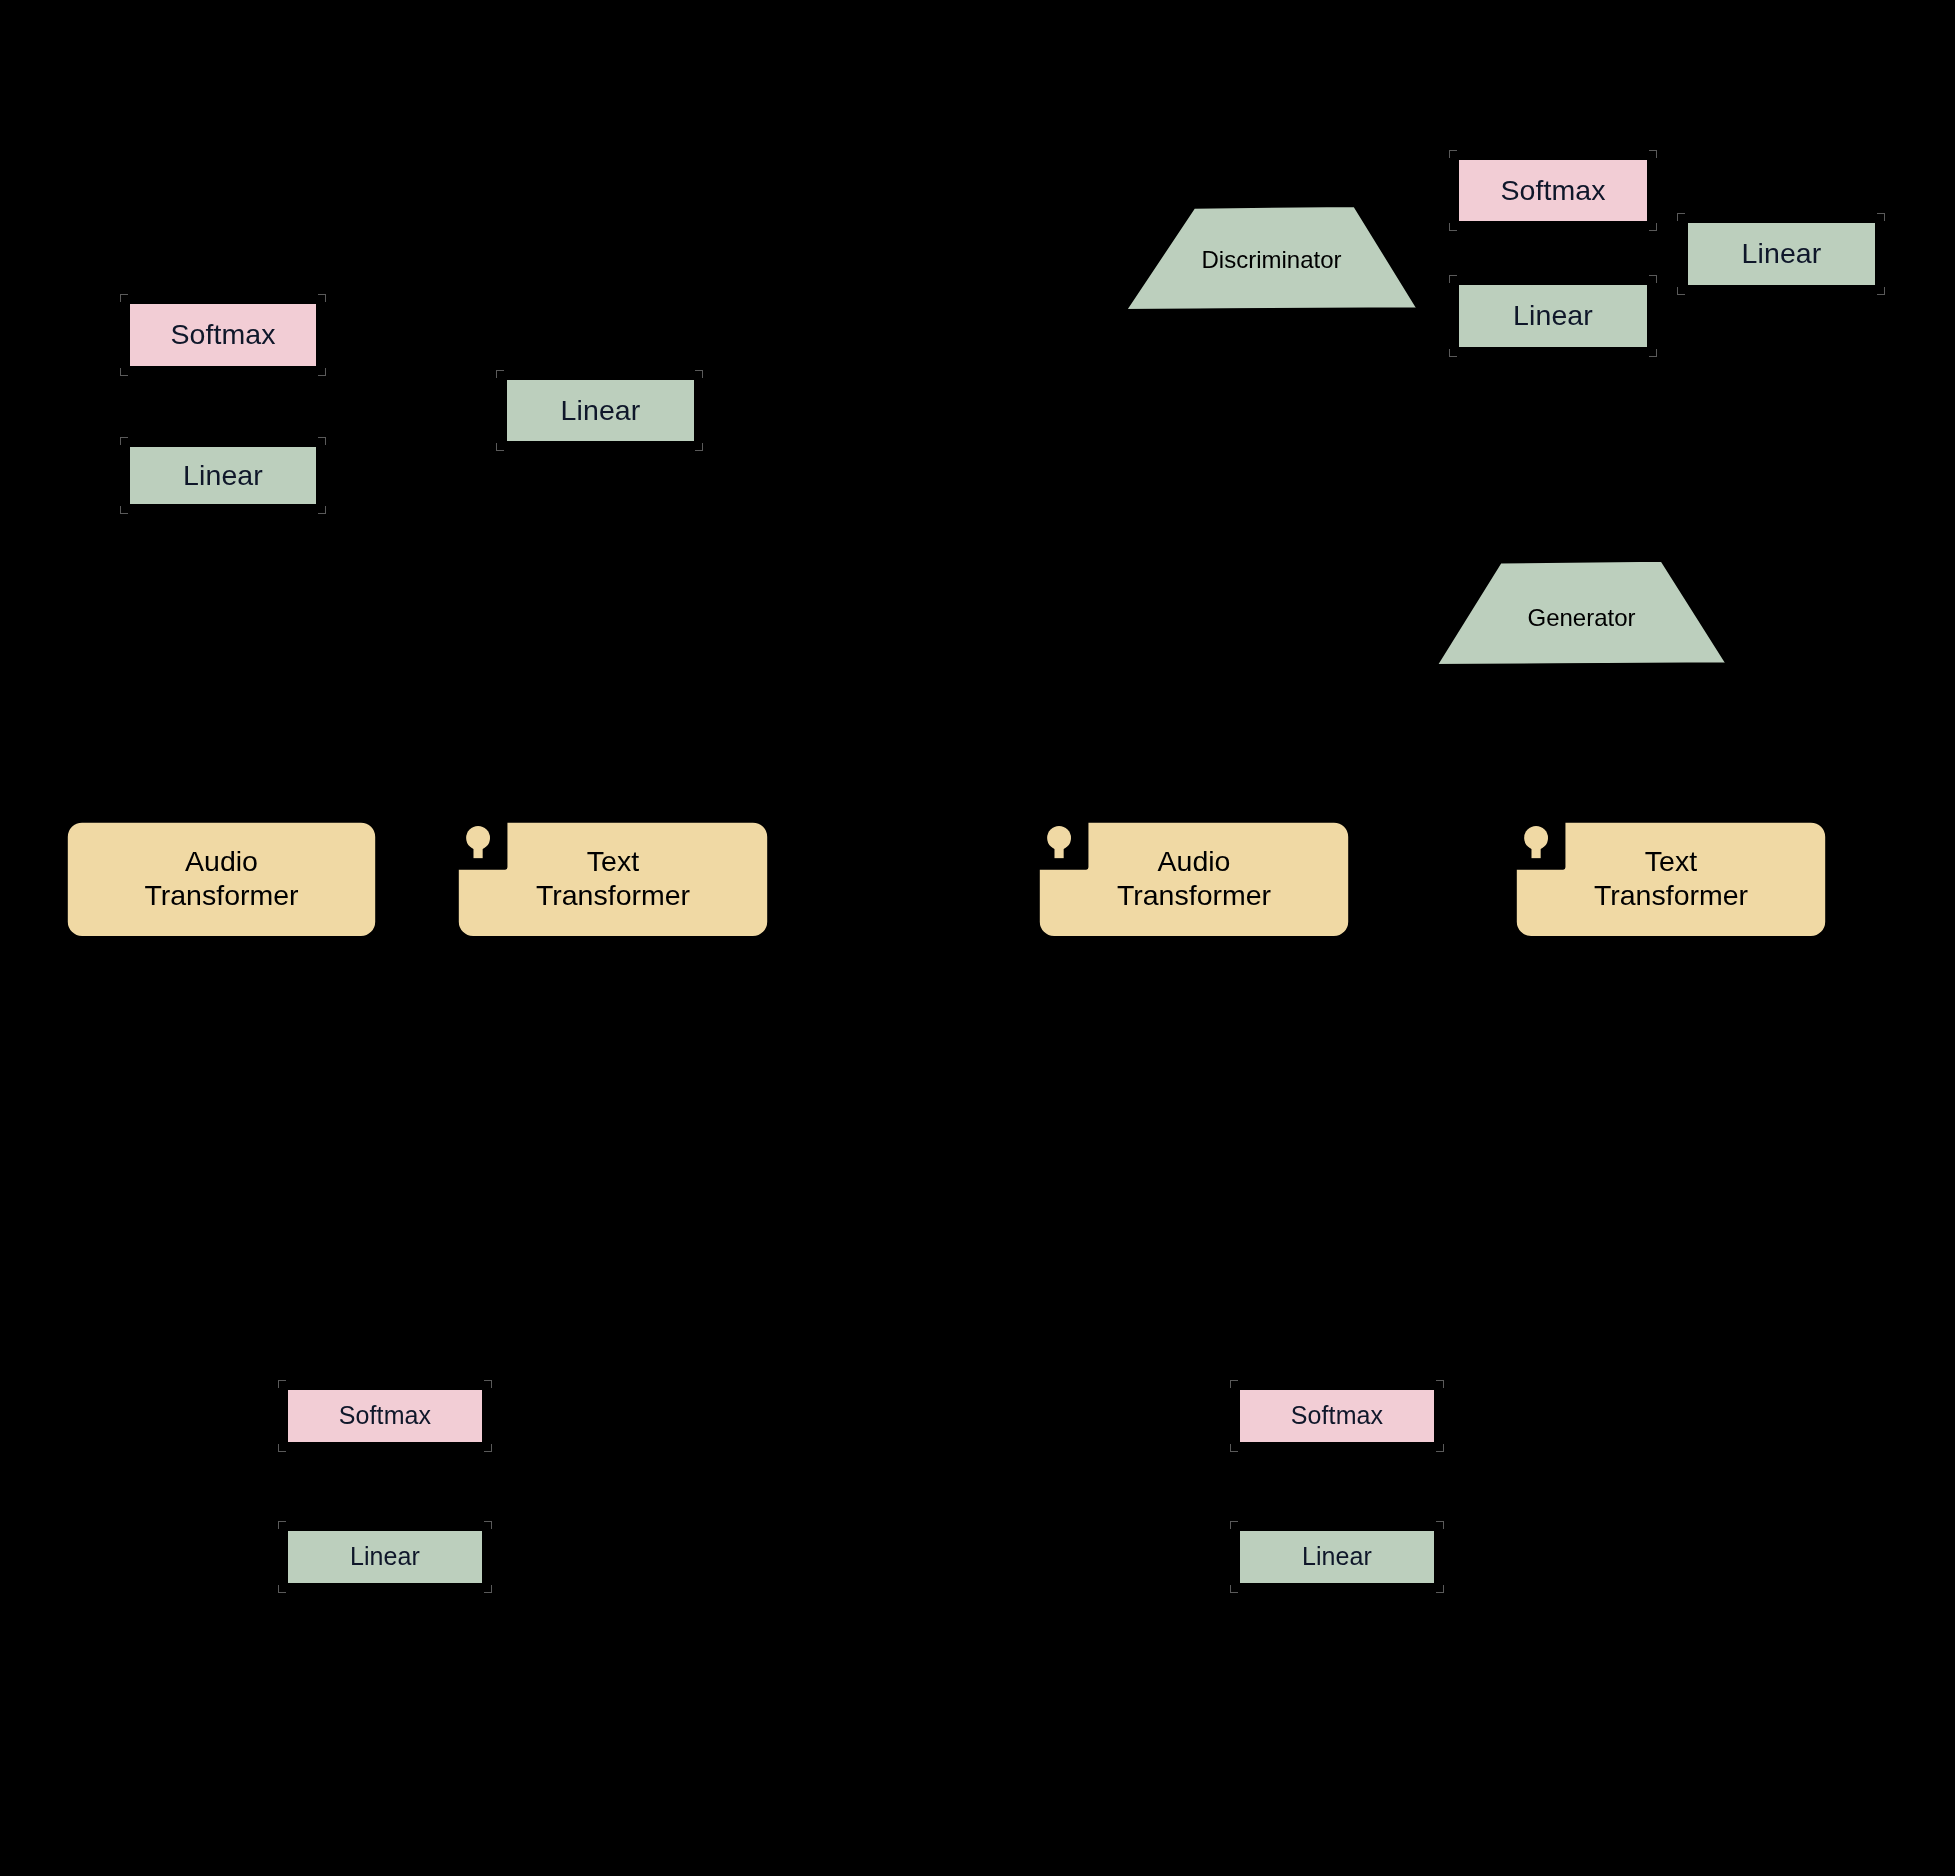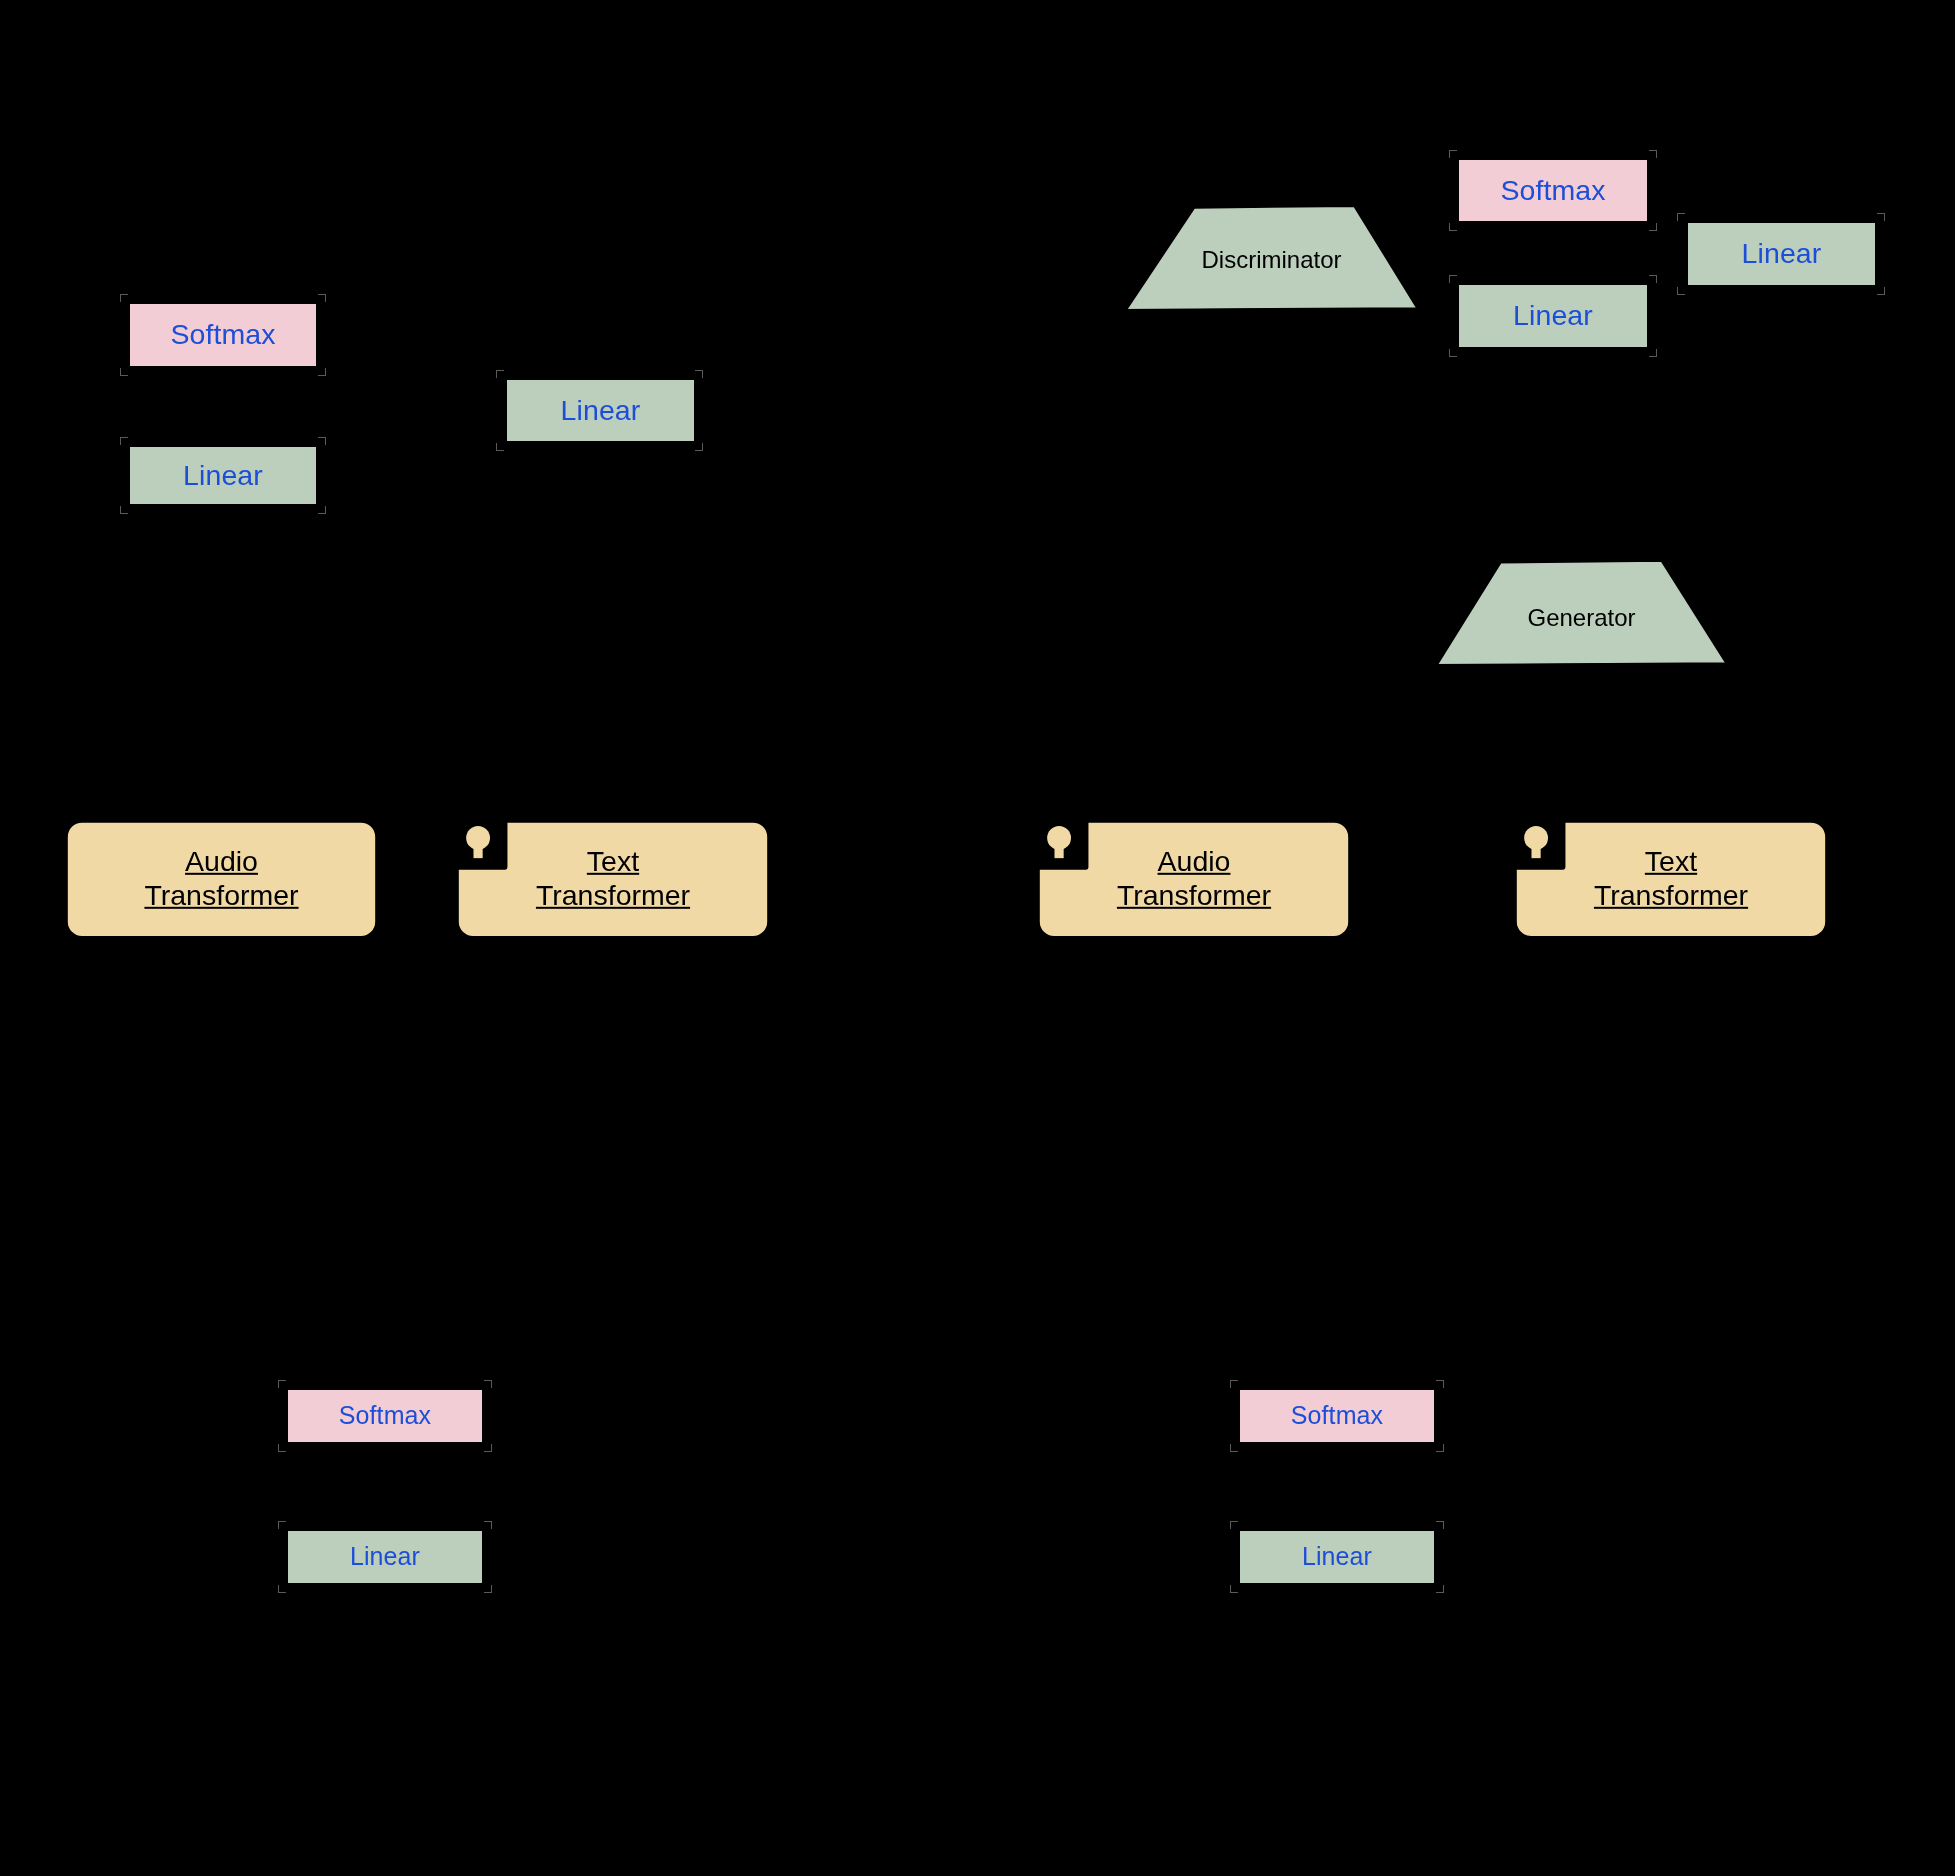--- a/index.html
+++ b/index.html
@@ -17,21 +17,21 @@
     background: #000000;
     overflow: hidden;
   }
   .node {
     position: absolute;
     box-sizing: border-box;
     display: flex;
     align-items: center;
     justify-content: center;
     text-align: center;
-    color: #1d4ed8;
+    color: #0f172a;
     line-height: 1.18;
     white-space: pre-line;
   }
   
   .op-box {
     font-size: 28.5px;
     letter-spacing: 0.1px;
   }
   .op-softmax { background: #f2cdd5; }
   .op-linear  { background: #bccfbd; }
@@ -93,21 +93,20 @@
     position: absolute;
     left: 0;
     right: 0;
     top: 50%;
     transform: translateY(-50%);
     text-align: center;
     font-size: 28.5px;
     color: #000000;
     line-height: 1.2;
     white-space: pre-line;
-    text-decoration: underline;
   }
 </style>
 </head>
 <body>
 
 <div id="canvas">
 
   <div class="node op-box op-softmax" style="left:130px; top:304px; width:186px; height:62px;">Softmax</div>
   <div class="ticks" style="left:120px; top:294px; width:206px; height:82px;">
     <i class="tl"></i>

